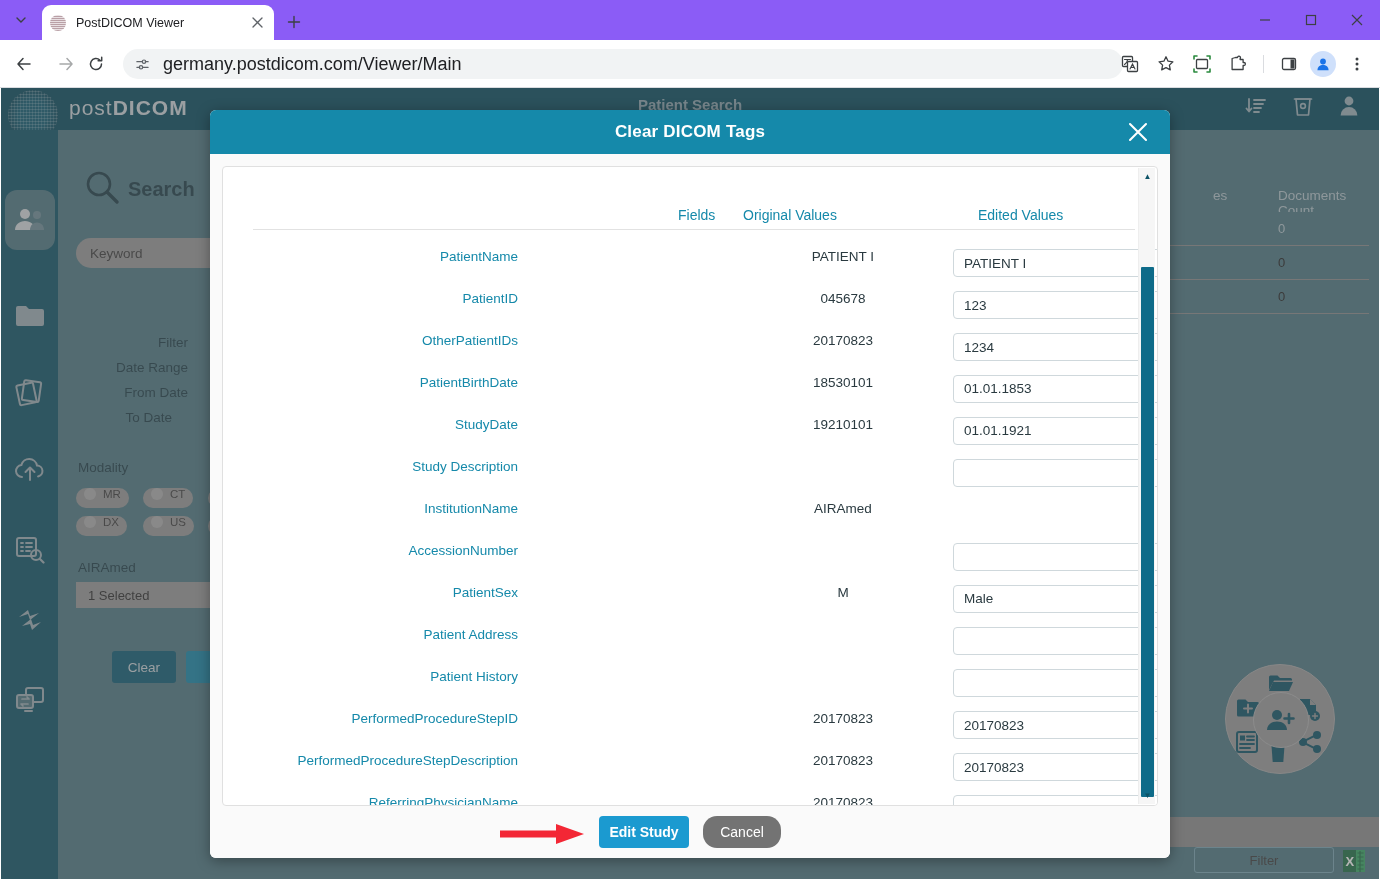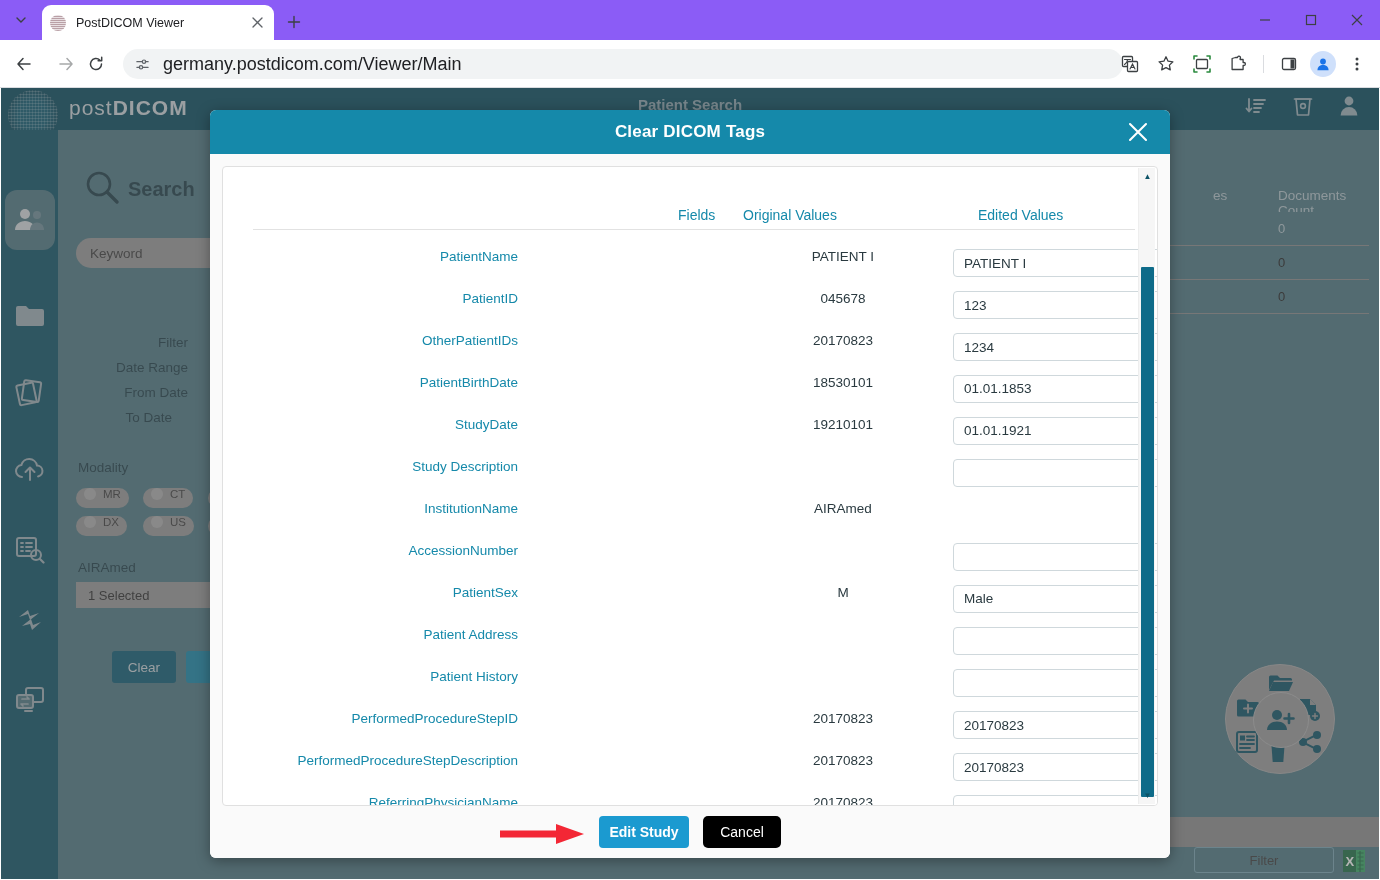--- a/index.html
+++ b/index.html
@@ -177,21 +177,21 @@
 
   
   .msb { position:absolute; right:2px; top:1px; width:17px; bottom:1px; background:#f6f6f6; border-left:1px solid #eee; }
   .msb-arrow { position:absolute; left:0; width:17px; height:17px; display:flex; align-items:center; justify-content:center; color:#0c5266; font-size:8px; }
   .msb-thumb { position:absolute; left:2px; width:13px; background:#0e6b89; border-radius:1px; }
 
   .modal-footer { position:absolute; left:0; bottom:0; width:100%; height:52px; background:#fafafa;
     display:flex; align-items:center; justify-content:center; gap:14px; }
   .btn-primary { width:90px; height:32px; background:#1b9ad0; color:#fff; border:none; border-radius:4px;
     font-size:14px; font-weight:700; font-family:"Liberation Sans", sans-serif; cursor:pointer; }
-  .btn-secondary { width:78px; height:32px; background:#000000; color:#fff; border:none; border-radius:5px;
+  .btn-secondary { width:78px; height:32px; background:#737373; color:#fff; border:none; border-radius:14px;
     font-size:14px; font-weight:400; font-family:"Liberation Sans", sans-serif; cursor:pointer; }
 
   .annot-arrow { position:absolute; left:498px; top:823px; width:100px; height:22px; }
 </style>
 </head>
 <body>
 
 <div id="root">
 
   <div class="browser-tabstrip">

